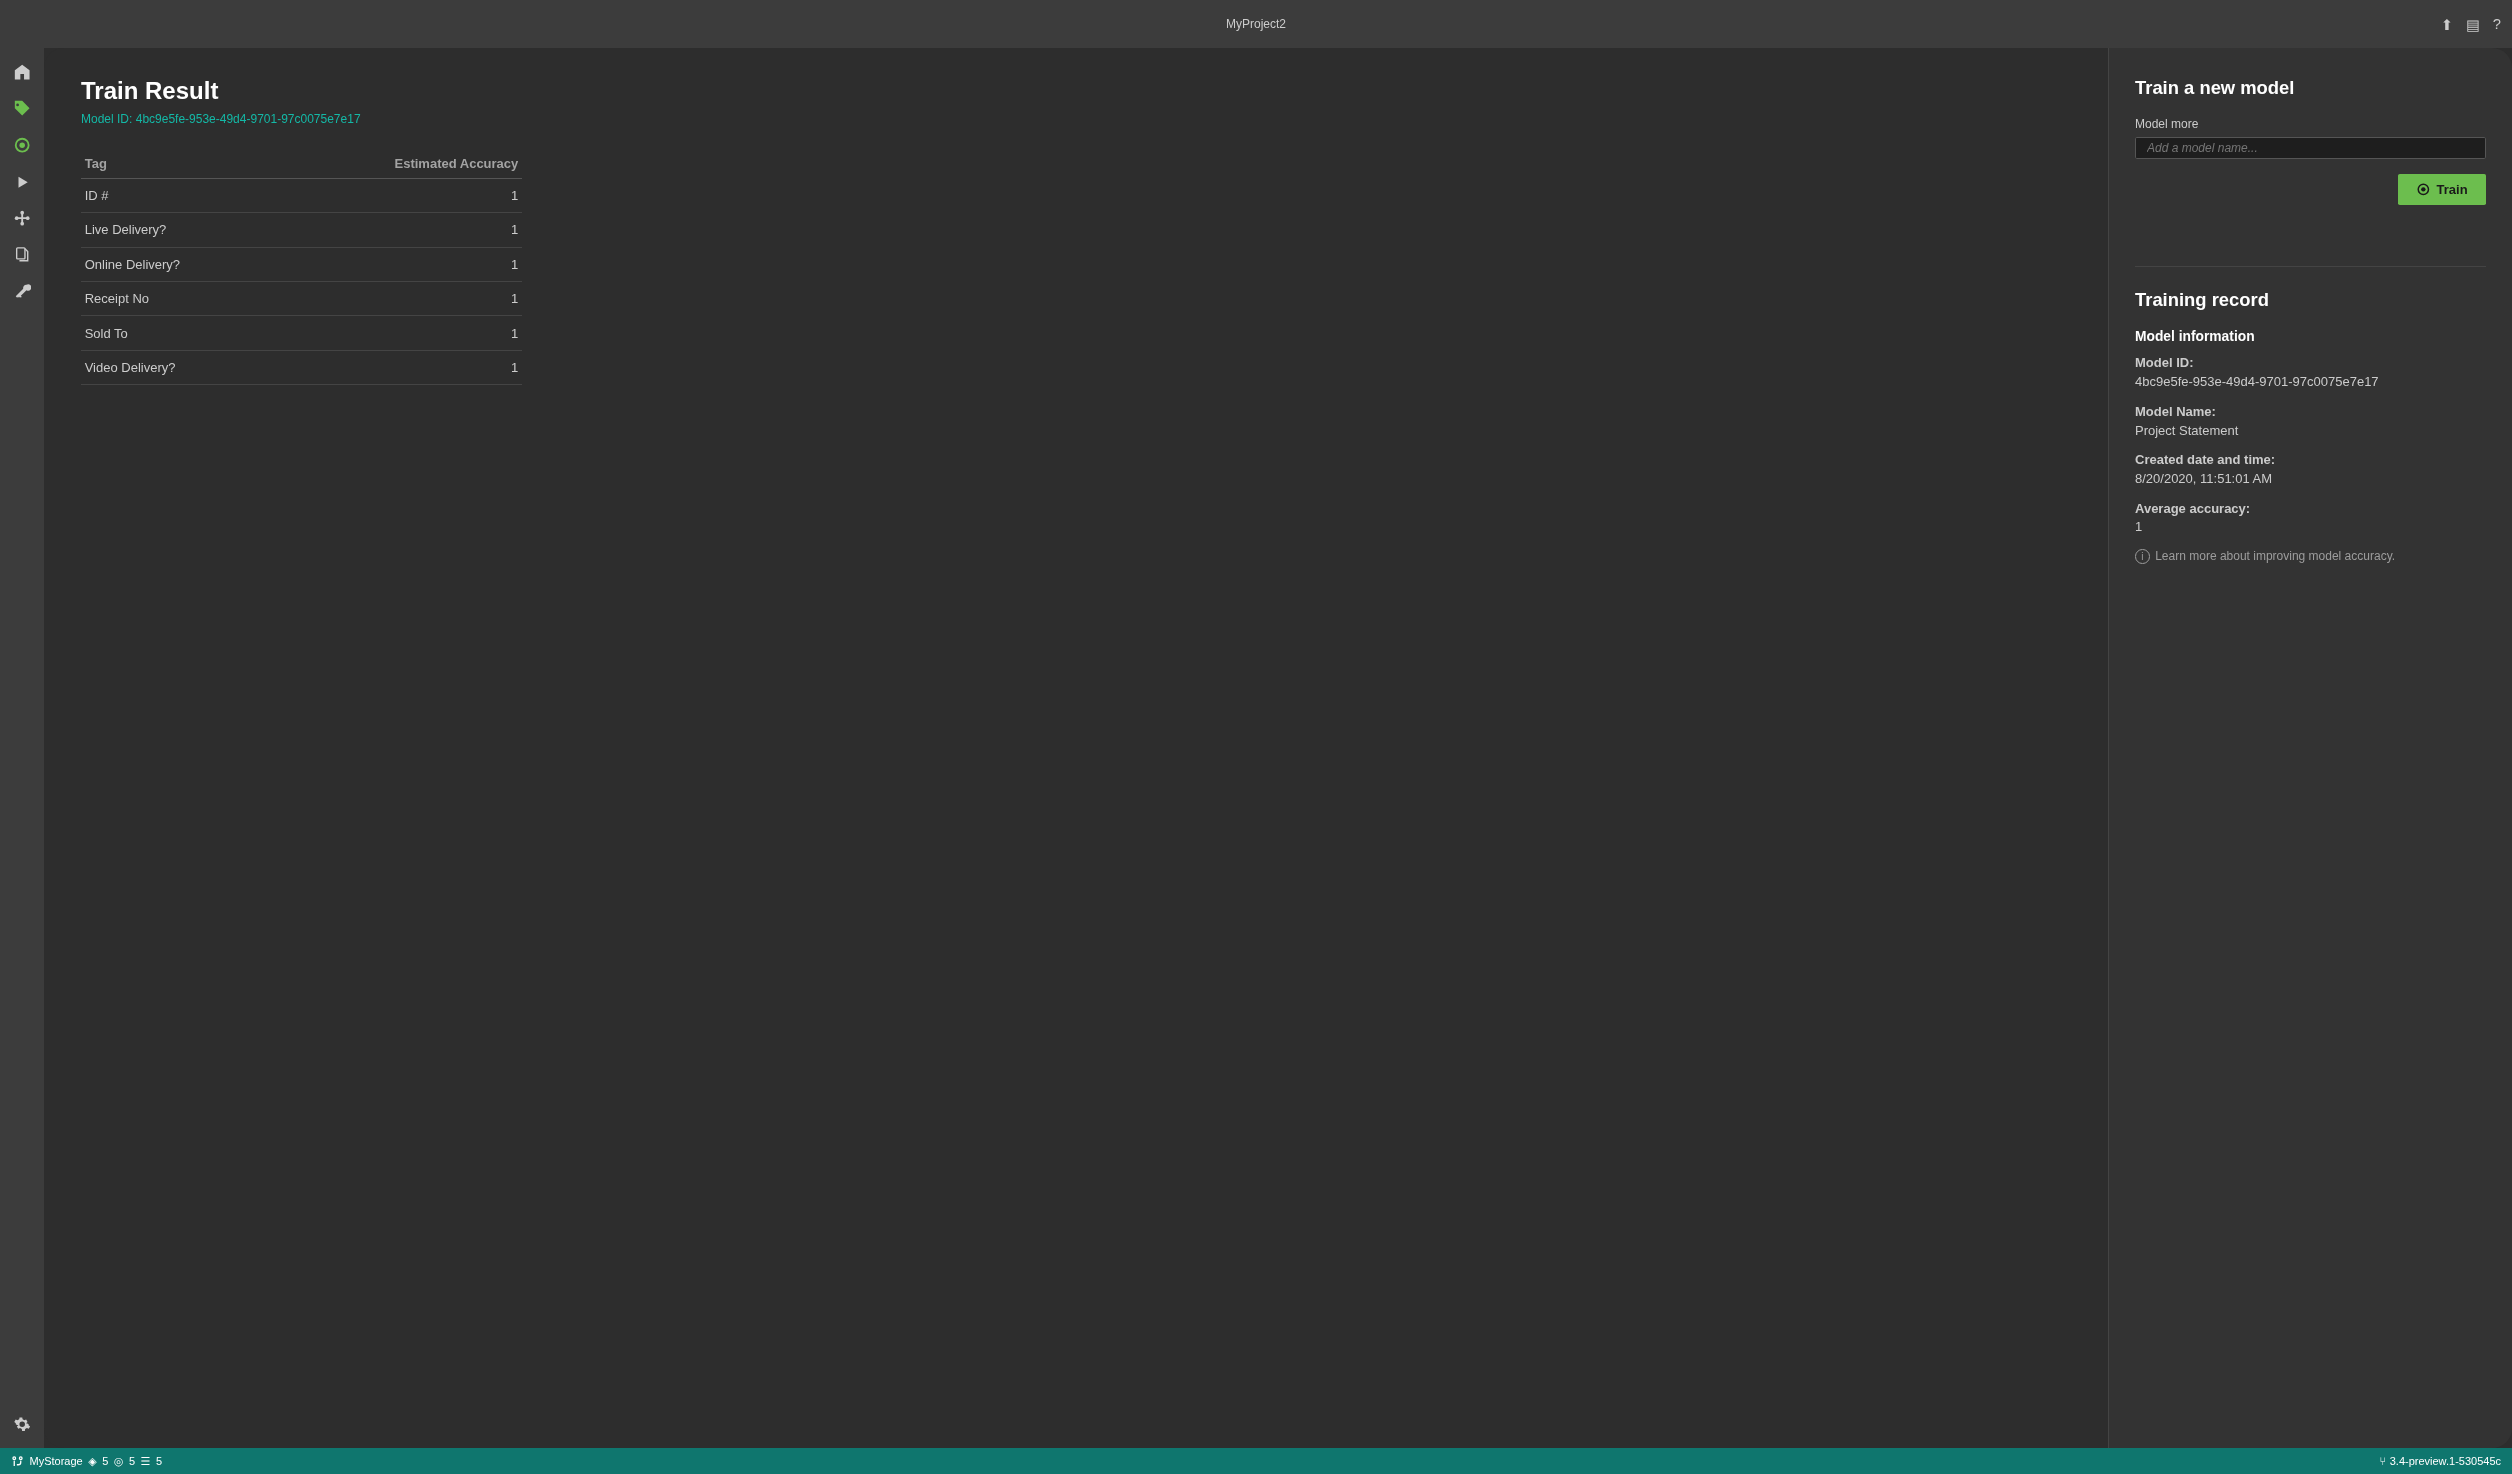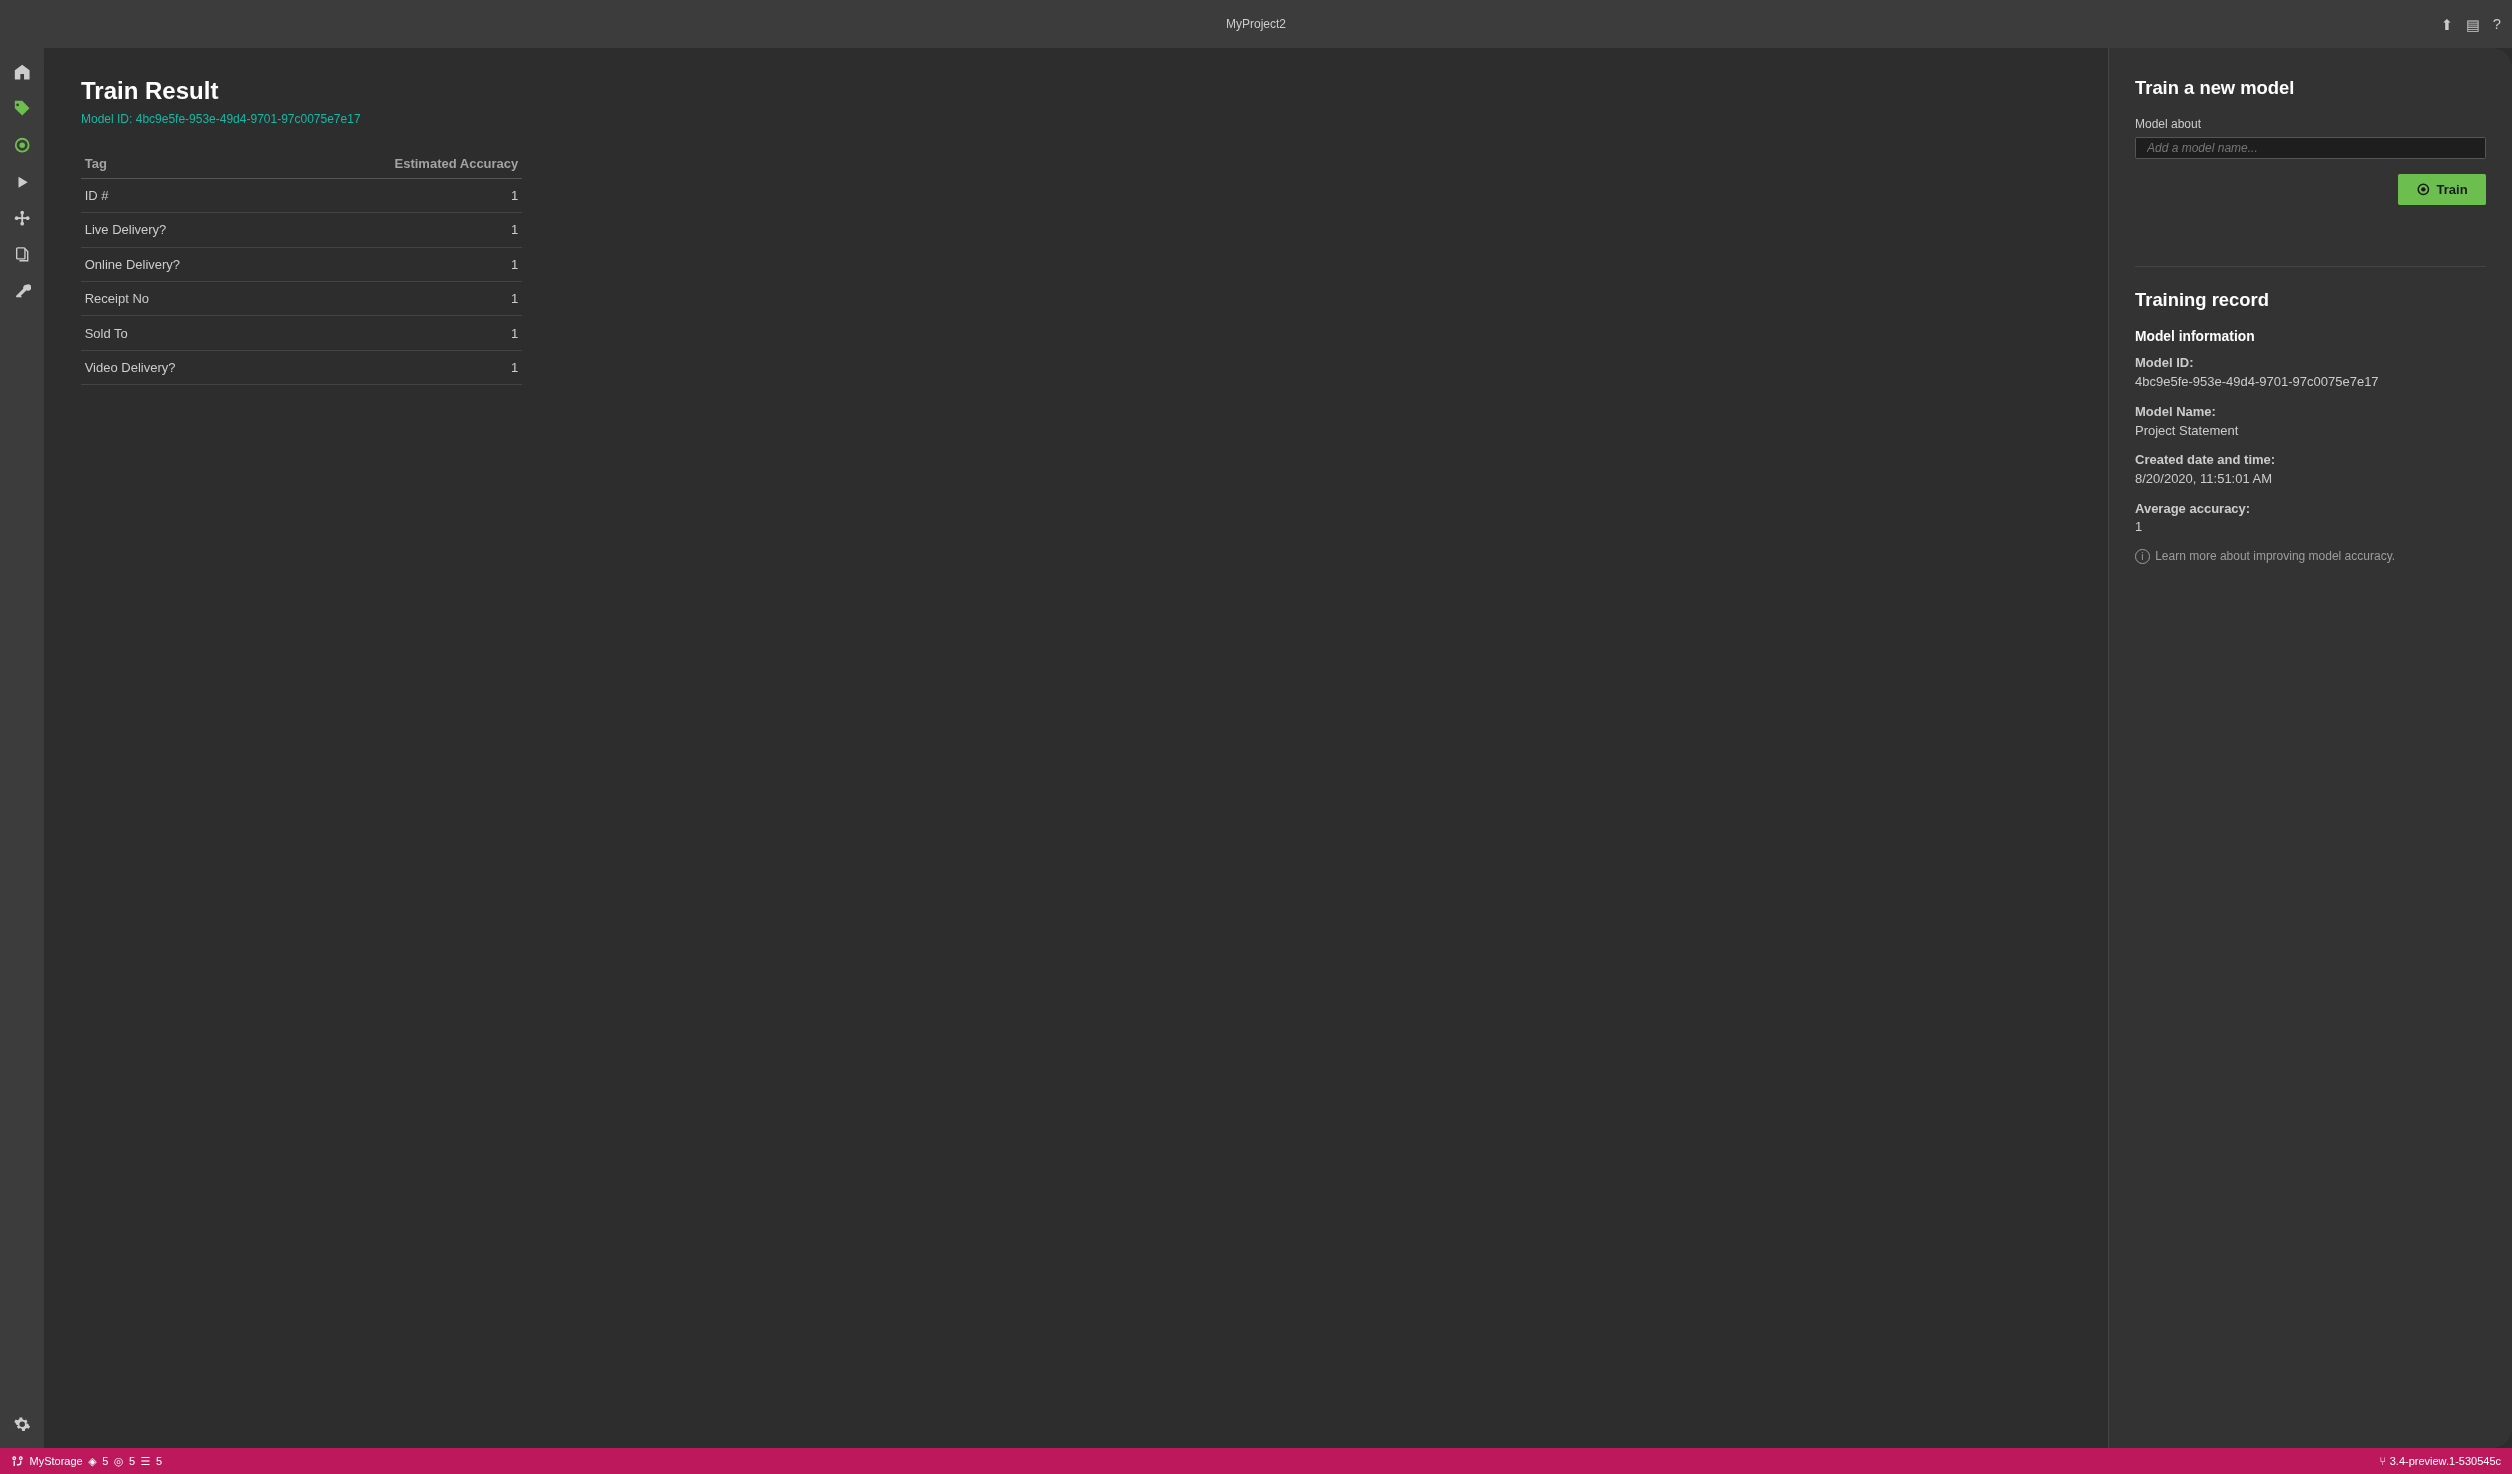--- a/index.html
+++ b/index.html
@@ -248,21 +248,21 @@
       display: inline-flex;
       align-items: center;
       justify-content: center;
       font-size: 10px;
       flex-shrink: 0;
     }
 
     
     .status-bar {
       height: 26px;
-      background: #be185d;
+      background: #0f766e;
       display: flex;
       align-items: center;
       padding: 0 11px;
       flex-shrink: 0;
       gap: 14.7px;
       font-size: 11px;
       color: #ffffff;
     }
     .status-bar-left {
       display: flex;
@@ -387,21 +387,21 @@
       <td>Video Delivery?</td>
       <td class="accuracy-val">1</td>
     </tr>
           </tbody>
       </table>
     </div>
 
     <div class="right-panel">
       <h2 class="section-title">Train a new model</h2>
 
-      <div class="field-label">Model about</div>
+      <div class="field-label">Model more</div>
       <input type="text" class="model-name-input" placeholder="Add a model name..." style="">
 
       <div class="clearfix">
         <button class="train-button">
           <svg width="14.7" height="14.7" viewBox="0 0 20 20" fill="currentColor">
               <circle cx="10" cy="10" r="7" stroke="currentColor" stroke-width="2" fill="none"></circle>
               <circle cx="10" cy="10" r="3" fill="currentColor"></circle>
             </svg>
           <span>Train</span>
         </button>

